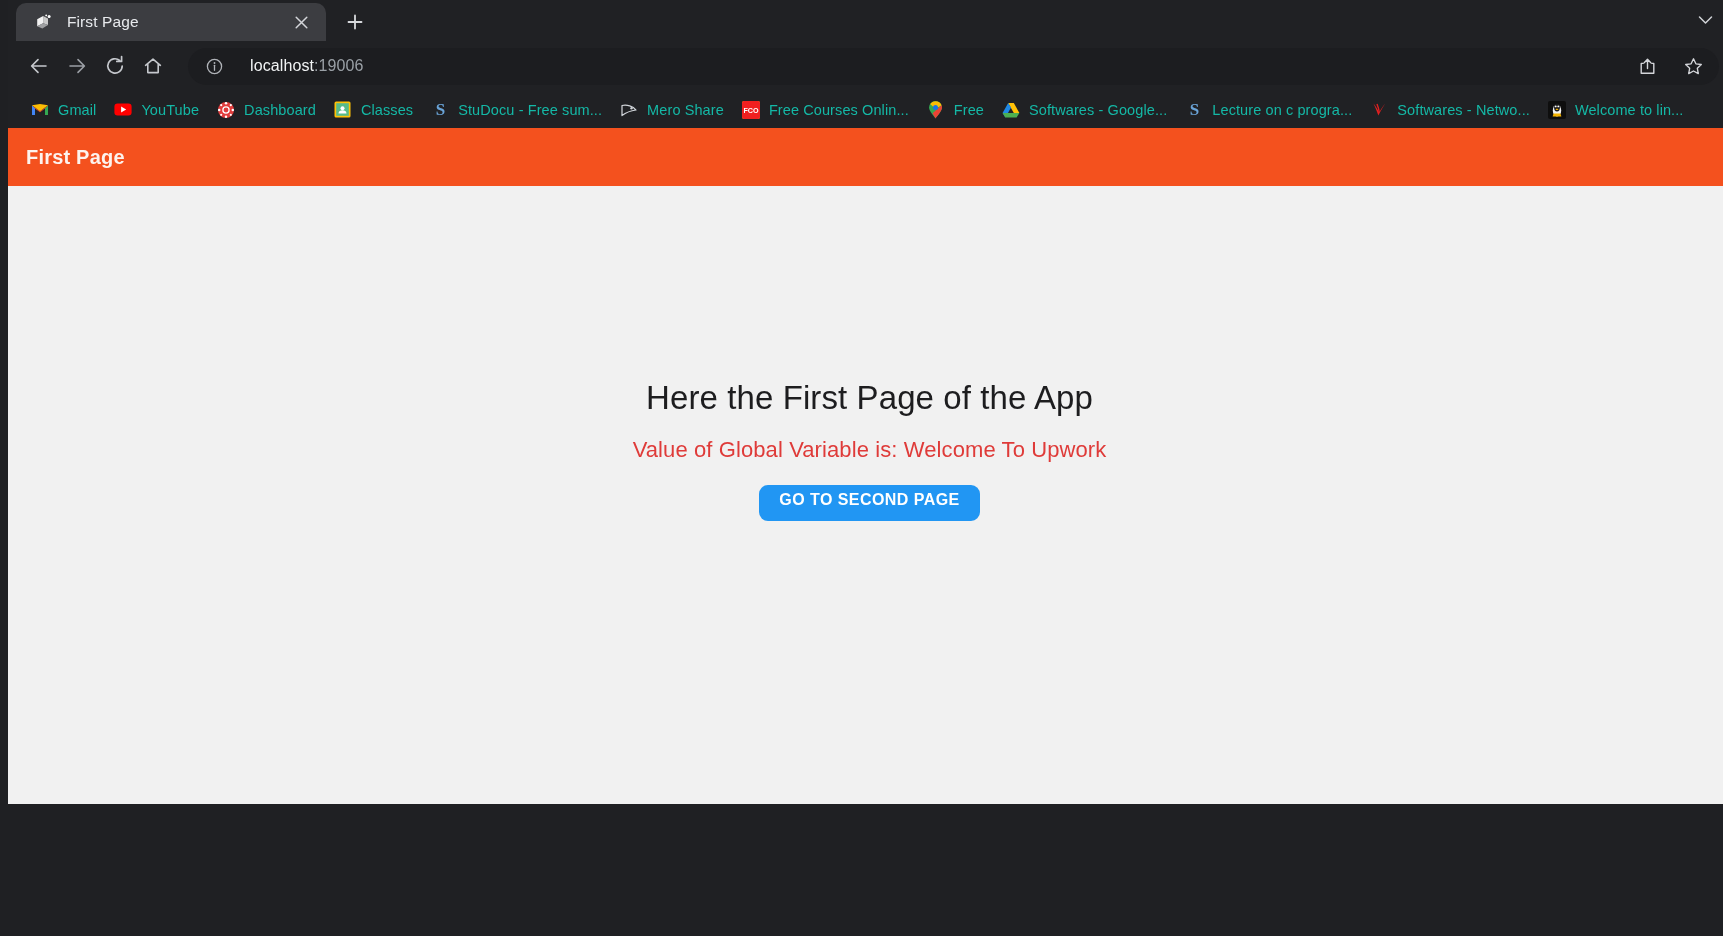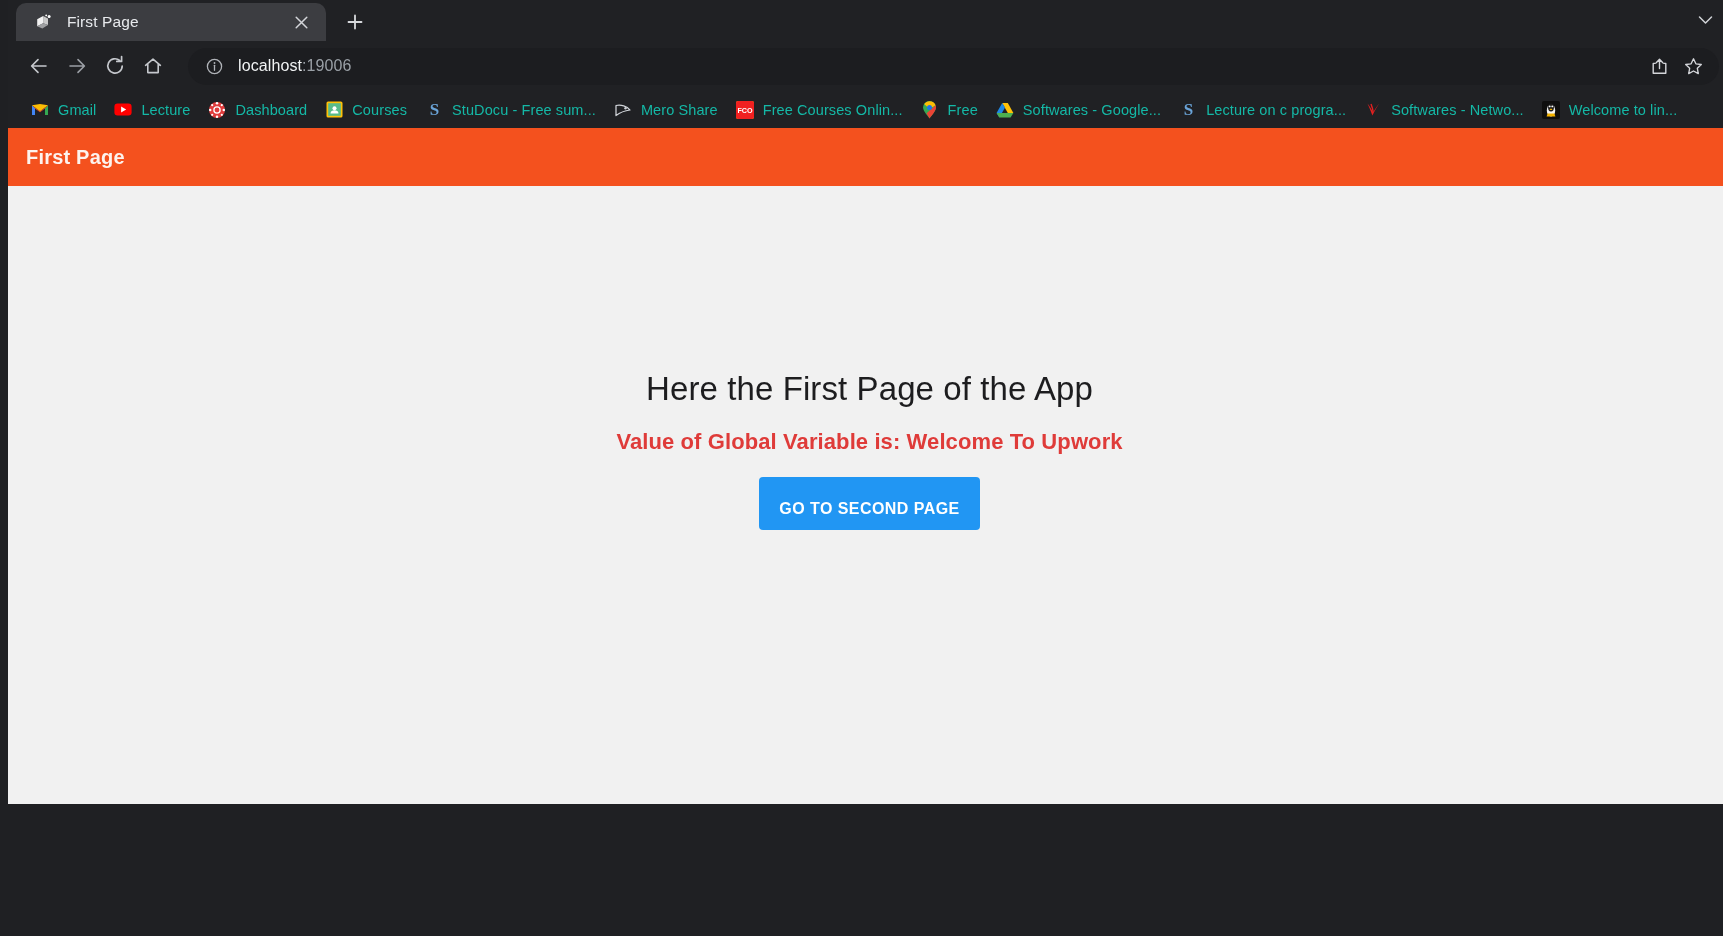--- a/index.html
+++ b/index.html
@@ -92,20 +92,21 @@
   .navbtn.home { margin-right: 8px; }
   .omnibox {
     flex: 1;
     height: 37px;
     background: #1c1d20;
     border-radius: 19px;
     display: flex;
     align-items: center;
     padding: 0 10px 0 16px;
     margin-left: 8px;
+    gap: 12px;
   }
   .site-info-icon { width: 20px; height: 20px; flex:none; color:#b5b8bd; display:flex; align-items:center; justify-content:center;}
   .url-text {
     margin-left: 14px;
     font-size: 16px;
     color: #9aa0a6;
     white-space: nowrap;
     overflow: hidden;
     letter-spacing: .1px;
   }
@@ -190,29 +191,28 @@
     color: #1d1d1f;
     font-weight: normal;
     letter-spacing: .1px;
     line-height: 1.25;
   }
   .subtext {
     margin-top: 19px;
     font-size: 22px;
     color: #df3b39;
     letter-spacing: .1px;
-    font-weight: bold;
   }
   .cta {
     margin-top: 22px;
     background: #2196f3;
     color: #ffffff;
     border: none;
-    border-radius: 4px;
-    padding: 23px 20px 12px;
+    border-radius: 9px;
+    padding: 6px 20px 12px;
     font-size: 16px;
     font-weight: bold;
     letter-spacing: .45px;
     font-family: "Liberation Sans", sans-serif;
   }
 </style>
 </head>
 <body>
 
 <div class="browser">
@@ -320,21 +320,21 @@
       <span class="bm-lbl">Gmail</span>
     </div>
 
     <div class="bm">
       <span class="bm-ico">
         <svg width="18" height="13" viewBox="0 0 18 13">
           <rect x="0.4" y="0.6" width="17.2" height="11.8" rx="3.2" fill="#ff0000"></rect>
           <polygon points="7.1,3.5 12.2,6.5 7.1,9.5" fill="#ffffff"></polygon>
         </svg>
       </span>
-      <span class="bm-lbl">Lecture</span>
+      <span class="bm-lbl">YouTube</span>
     </div>
 
     <div class="bm">
       <span class="bm-ico">
         <svg width="18" height="18" viewBox="0 0 18 18">
           <circle cx="9" cy="9" r="8" fill="#e03c3c"></circle>
           <circle cx="9" cy="9" r="3.1" fill="none" stroke="#ffffff" stroke-width="1.3"></circle>
           <circle cx="9" cy="2.2" r="1.25" fill="#ffffff"></circle>
           <circle cx="9" cy="15.8" r="1.25" fill="#ffffff"></circle>
           <circle cx="2.2" cy="9" r="1.25" fill="#ffffff"></circle>
@@ -350,21 +350,21 @@
 
     <div class="bm">
       <span class="bm-ico">
         <svg width="17" height="17" viewBox="0 0 17 17">
           <rect x="0.5" y="0.5" width="16" height="16" rx="1.5" fill="#ffc107"></rect>
           <rect x="2.2" y="2.2" width="12.6" height="12.6" fill="#57bb8a"></rect>
           <circle cx="8.5" cy="7.2" r="2.0" fill="#ffffff"></circle>
           <path d="M4.5 12.6 c0-2.2 1.9-3.3 4-3.3 s4 1.1 4 3.3 Z" fill="#ffffff"></path>
         </svg>
       </span>
-      <span class="bm-lbl">Courses</span>
+      <span class="bm-lbl">Classes</span>
     </div>
 
     <div class="bm">
       <span class="bm-ico">
         <svg width="17" height="17" viewBox="0 0 17 17">
           <text x="8.5" y="14" font-family="Liberation Serif, serif" font-size="17" font-weight="bold" fill="#6aa4d8" text-anchor="middle">S</text>
         </svg>
       </span>
       <span class="bm-lbl">StuDocu - Free sum...</span>
     </div>

